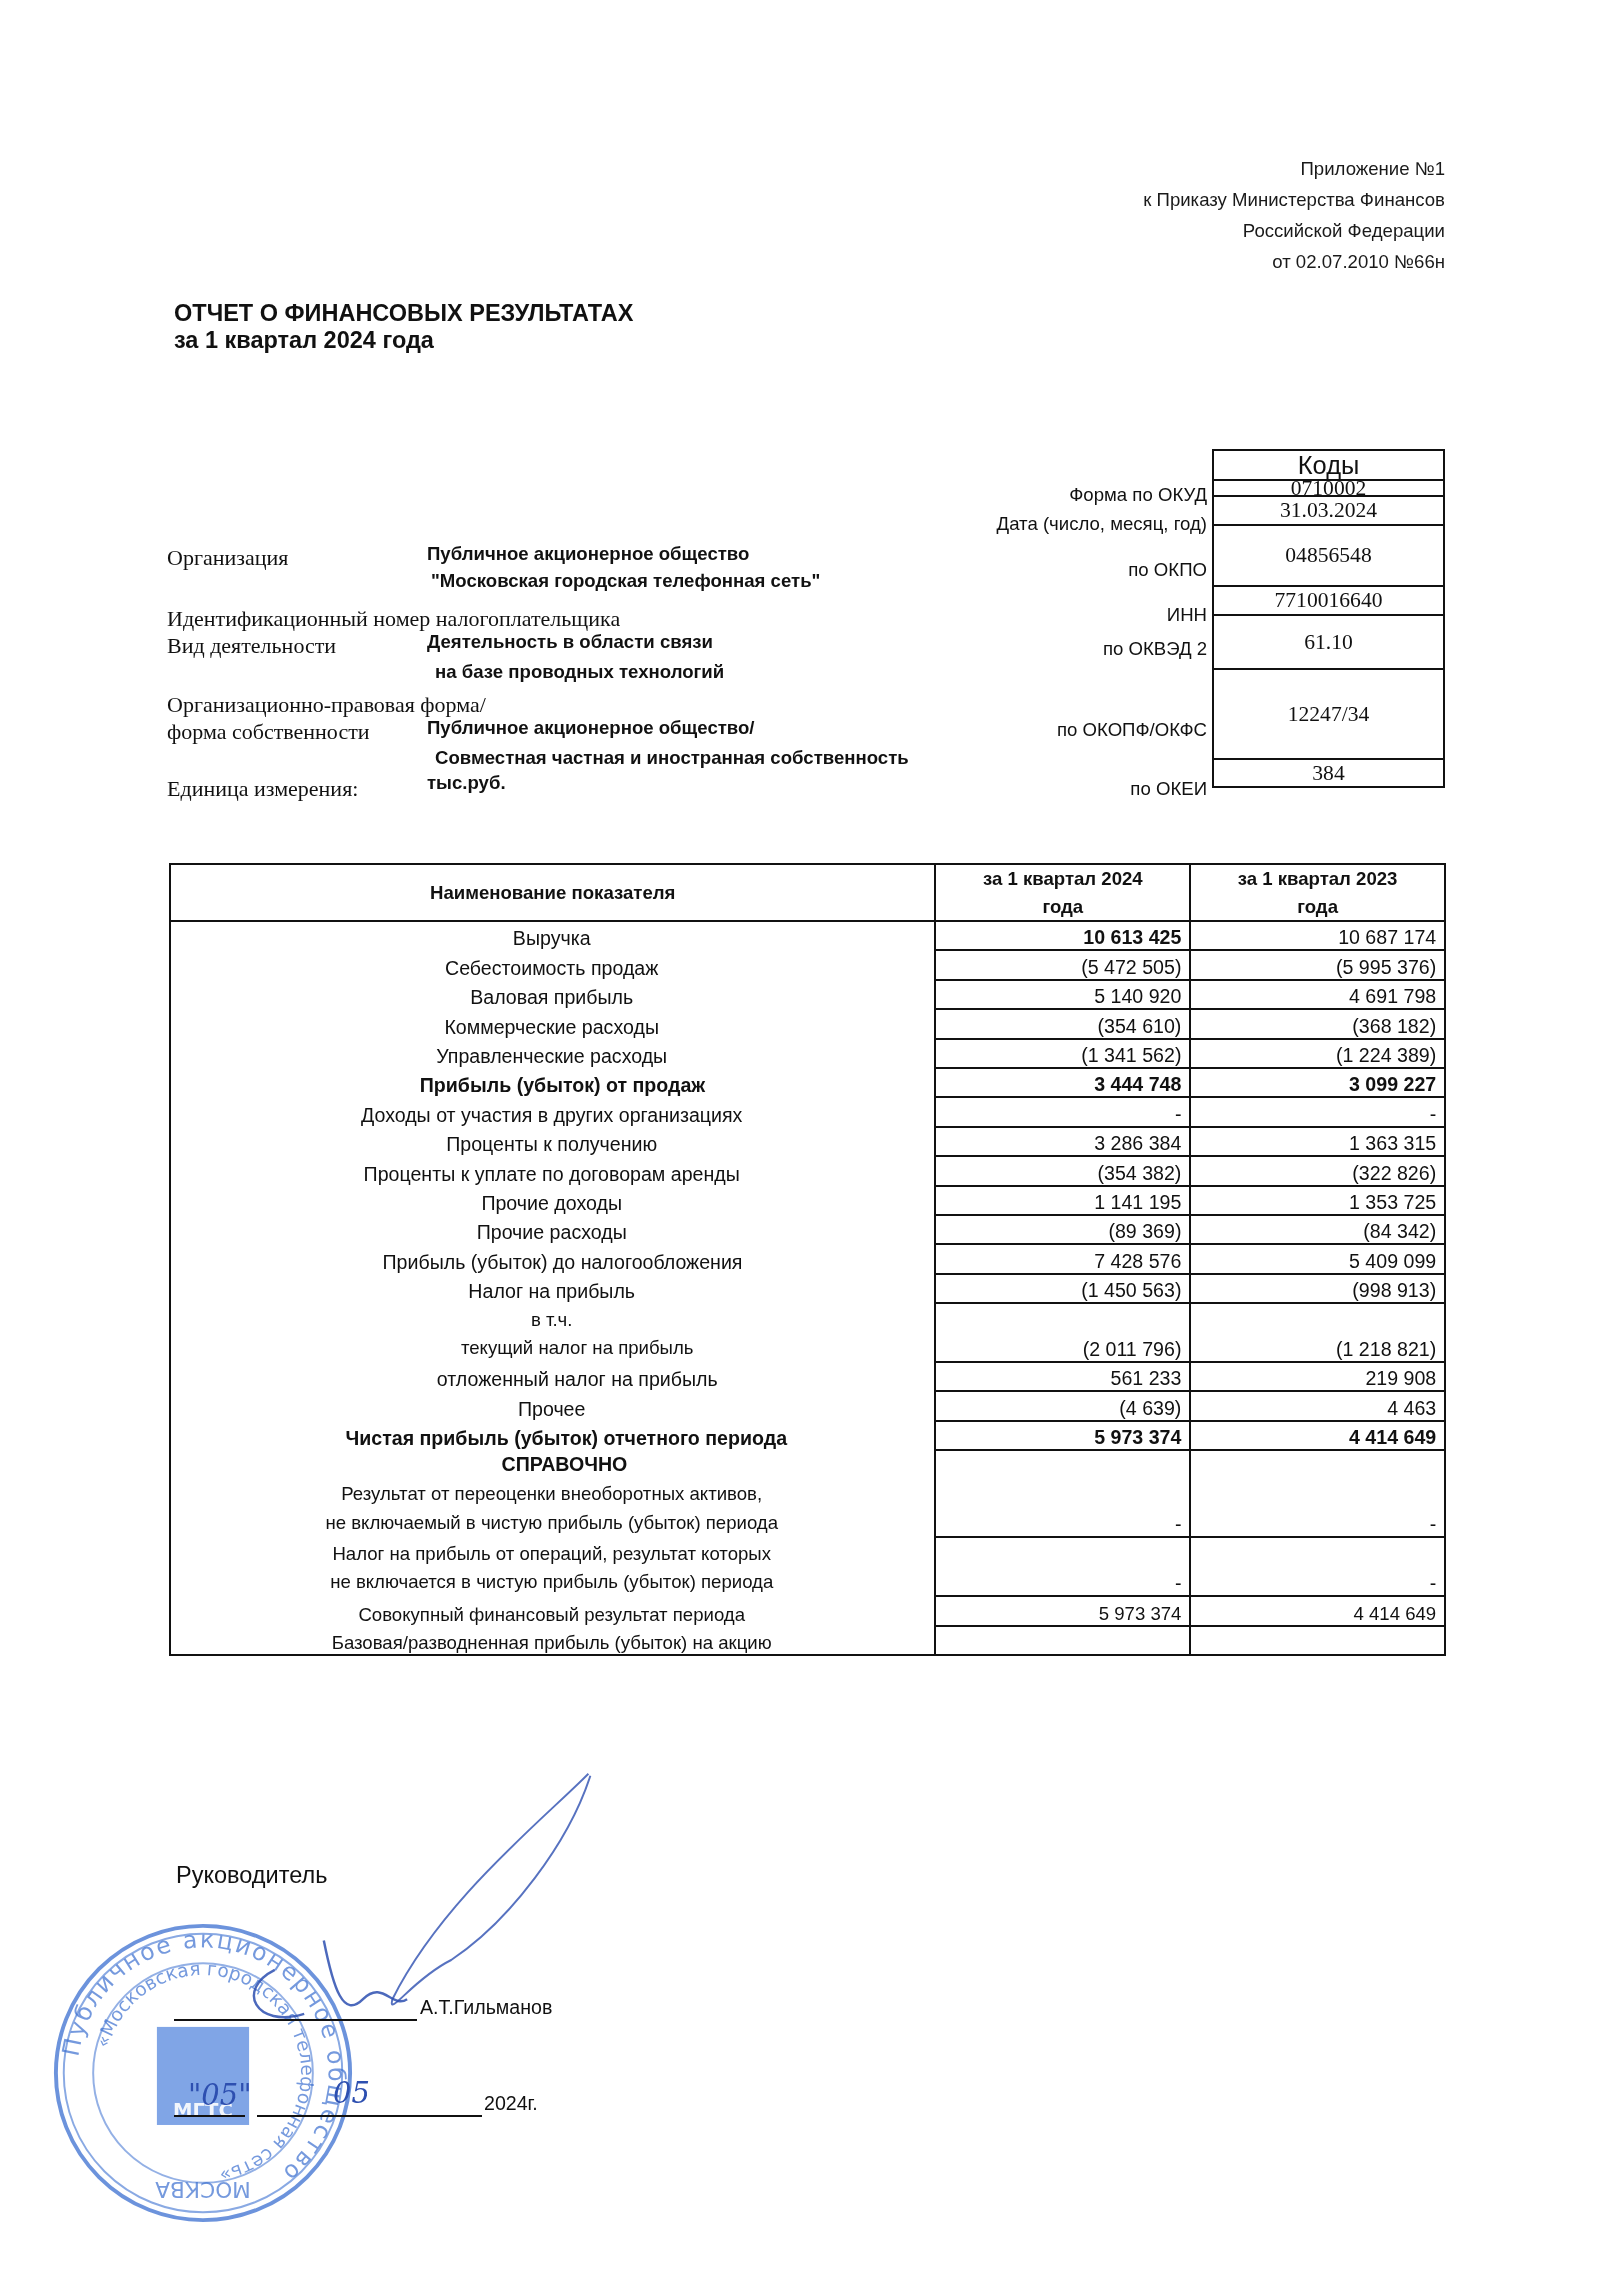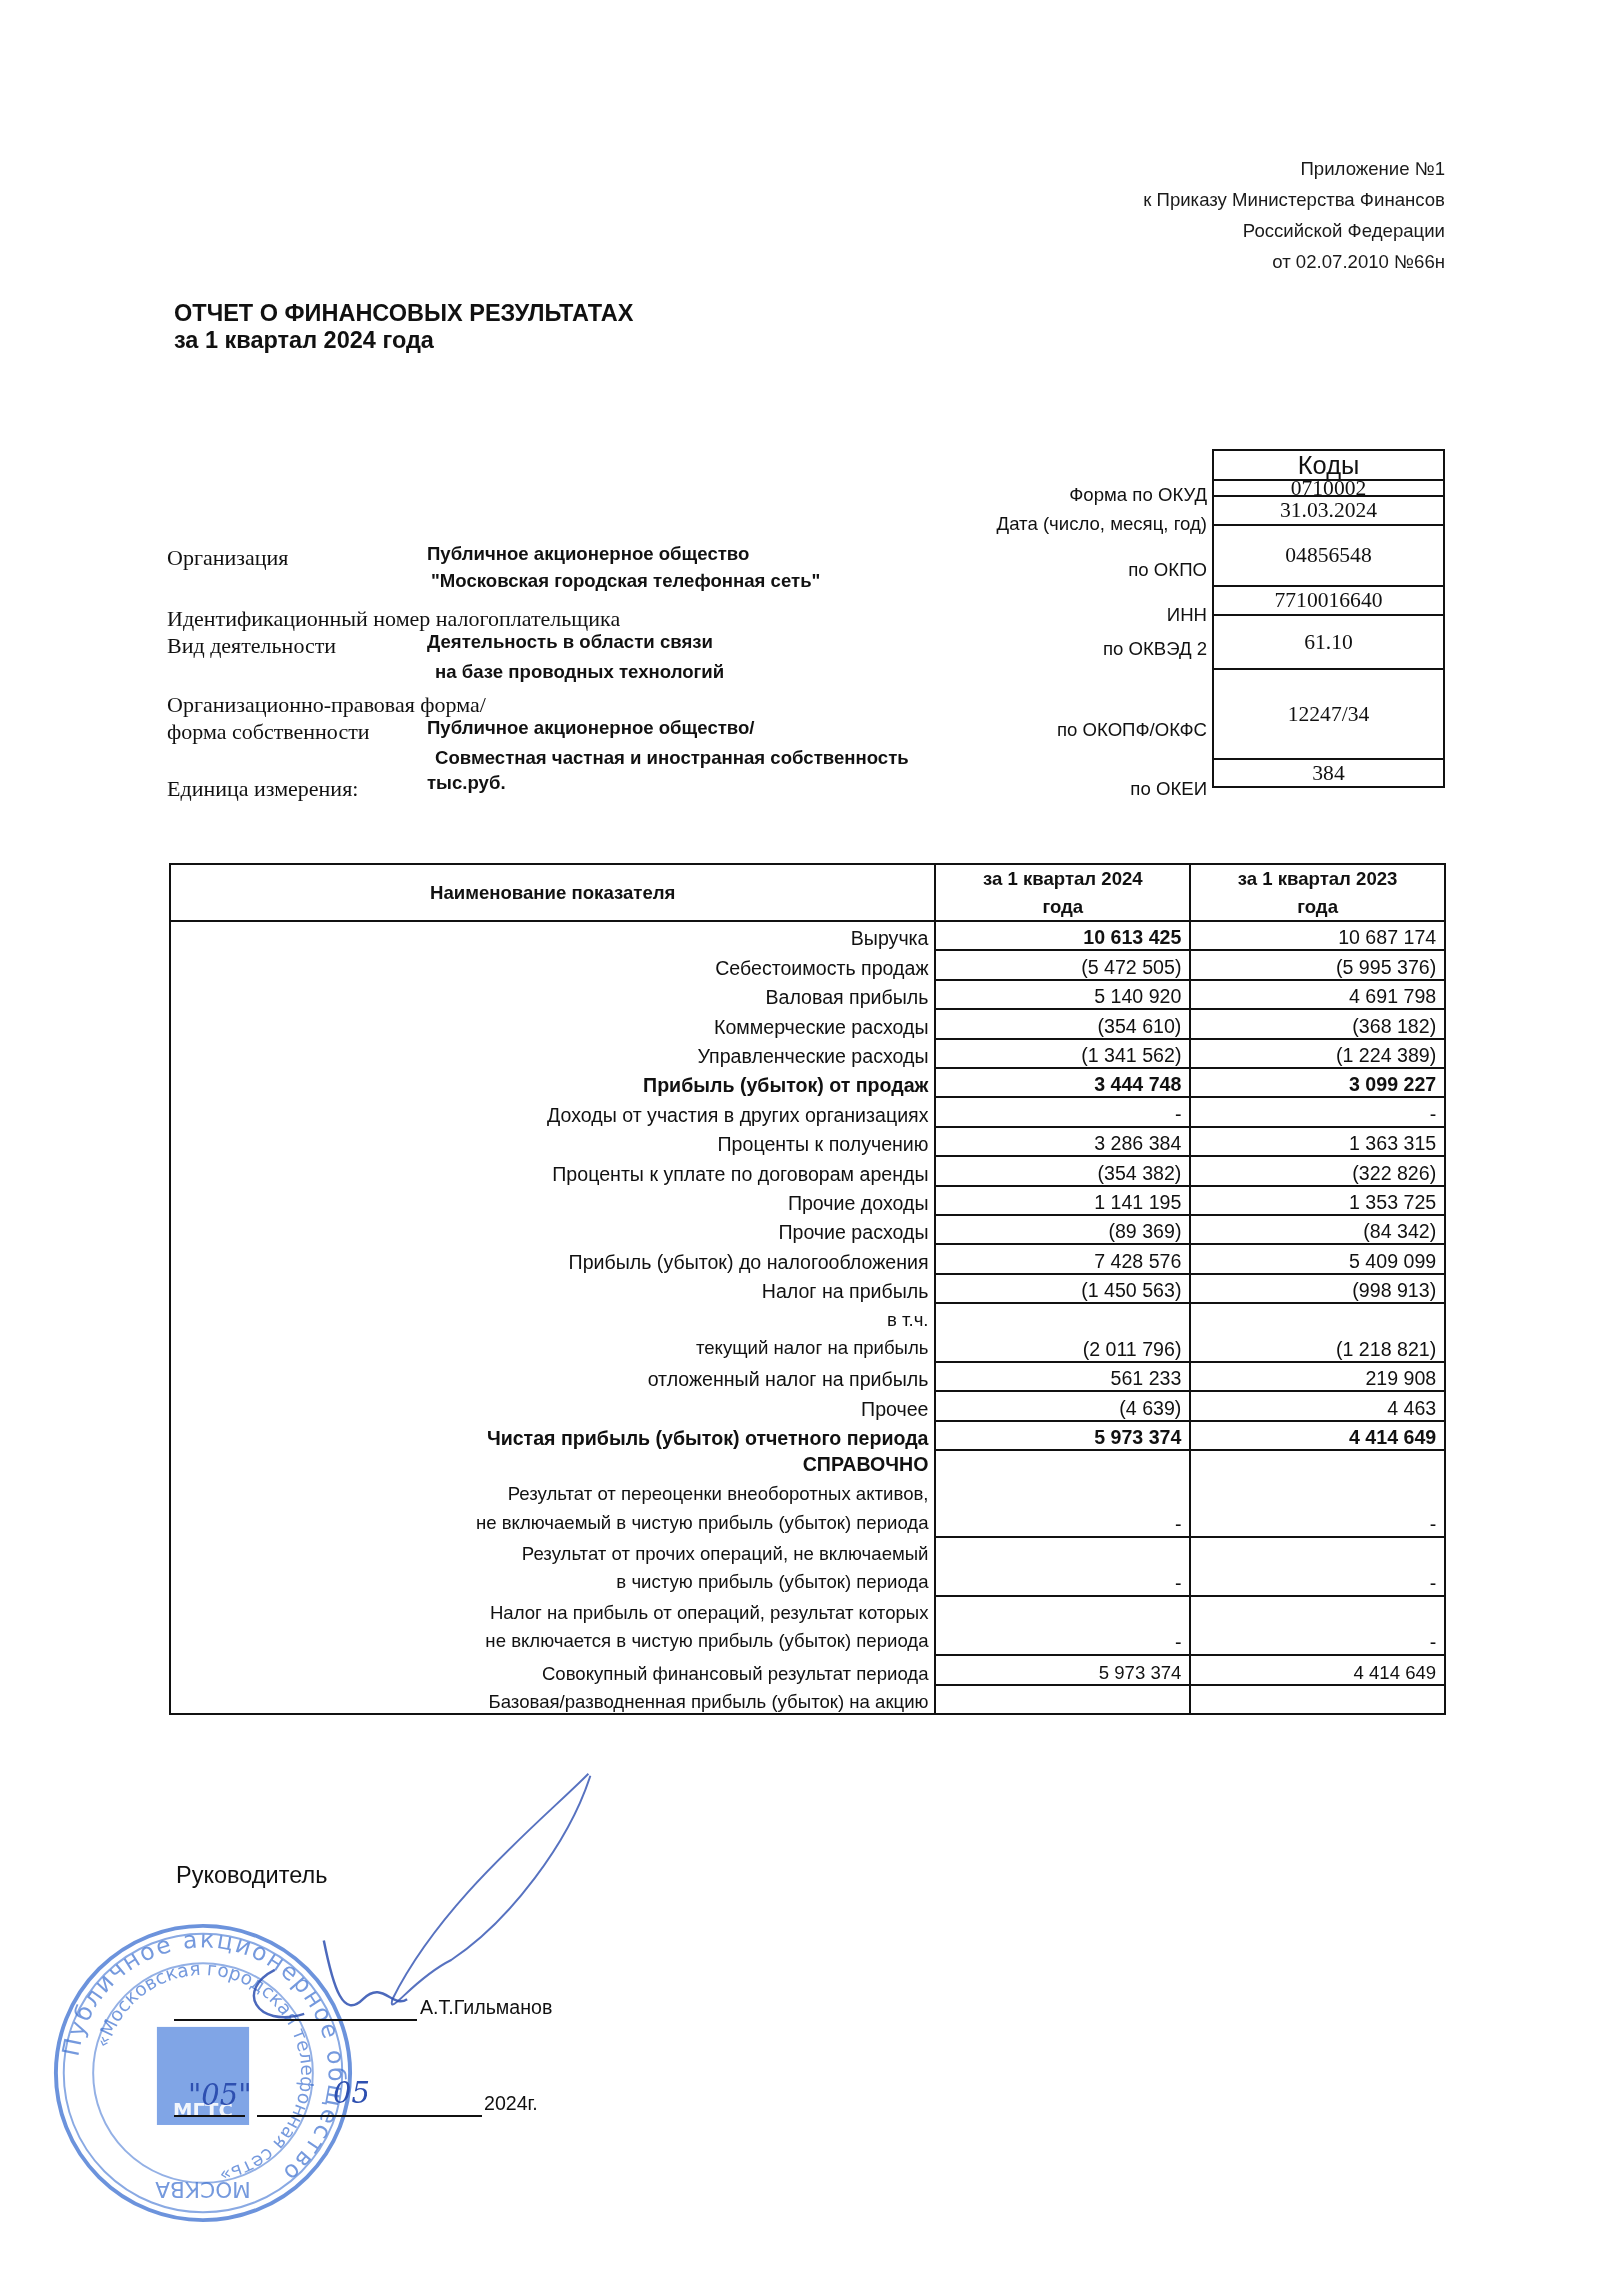--- a/index.html
+++ b/index.html
@@ -16,21 +16,21 @@
   .codes .c-row:first-child { border-top: none; font-family: "Liberation Sans", sans-serif; font-size: 25.5px; }
   .code-label { right: 414px; font-size: 18.6px; text-align: right; white-space: nowrap; }
 
   .org-label { left: 167px; font-family: "Liberation Serif", serif; font-size: 22px; white-space: nowrap; text-align: right; }
   .org-value { left: 427px; font-weight: bold; font-size: 18.6px; white-space: nowrap; }
 
   
   table.fin { position: absolute; left: 169px; top: 863px; width: 1277px; border-collapse: collapse; font-size: 19.6px; }
   table.fin td, table.fin th { border: 2px solid #111; padding: 0 5.9px; height: 27.4px; vertical-align: bottom; }
   table.fin th { font-weight: bold; font-size: 18.6px; vertical-align: middle; height: 55px; line-height: 27.4px; text-align: center; border-bottom: 2.9px solid #111; }
-  table.fin td.name { border-top: none; border-bottom: none; text-align: right; white-space: nowrap; padding-left: 3.9px; }
+  table.fin td.name { border-top: none; border-bottom: none; text-align: center; white-space: nowrap; padding-left: 3.9px; }
   table.fin td.num { text-align: right; width: 212px; padding-right: 7.8px; }
   table.fin tr.bold td { font-weight: bold; padding-left: 33px; }
   table.fin tr.tall td { height: 57px; }
   table.fin tr.tall td.name { line-height: 28px; white-space: normal; }
   table.fin tr.last td { border-bottom: 2px solid #111; }
   table.fin { border: 2.9px solid #111; }
   .ind1 { padding-left: 25.5px !important; }
   .ind2 { padding-left: 51px !important; }
   .ind3 { padding-left: 55px !important; }
 
@@ -193,28 +193,20 @@
     <tr class="bold">
       <td class="name">Чистая прибыль (убыток) отчетного периода</td>
       <td class="num">5 973 374</td>
       <td class="num">4 414 649</td>
     </tr>
     <tr>
       <td class="name" style="line-height:29px;font-size:18.6px">
         <div class="ind1" style="font-weight:bold;font-size:19.6px">СПРАВОЧНО</div>
         <div>Результат от переоценки внеоборотных активов,</div>
         <div>не включаемый в чистую прибыль (убыток) периода</div>
-      </td>
-      <td class="num">-</td>
-      <td class="num">-</td>
-    </tr>
-    <tr class="tall">
-      <td class="name" style="font-size:18.6px">
-        <div>Результат от прочих операций, не включаемый</div>
-        <div>в чистую прибыль (убыток) периода</div>
       </td>
       <td class="num">-</td>
       <td class="num">-</td>
     </tr>
     <tr class="tall">
       <td class="name" style="font-size:18.6px">
         <div>Налог на прибыль от операций, результат которых</div>
         <div>не включается в чистую прибыль (убыток) периода</div>
       </td>
       <td class="num">-</td>

